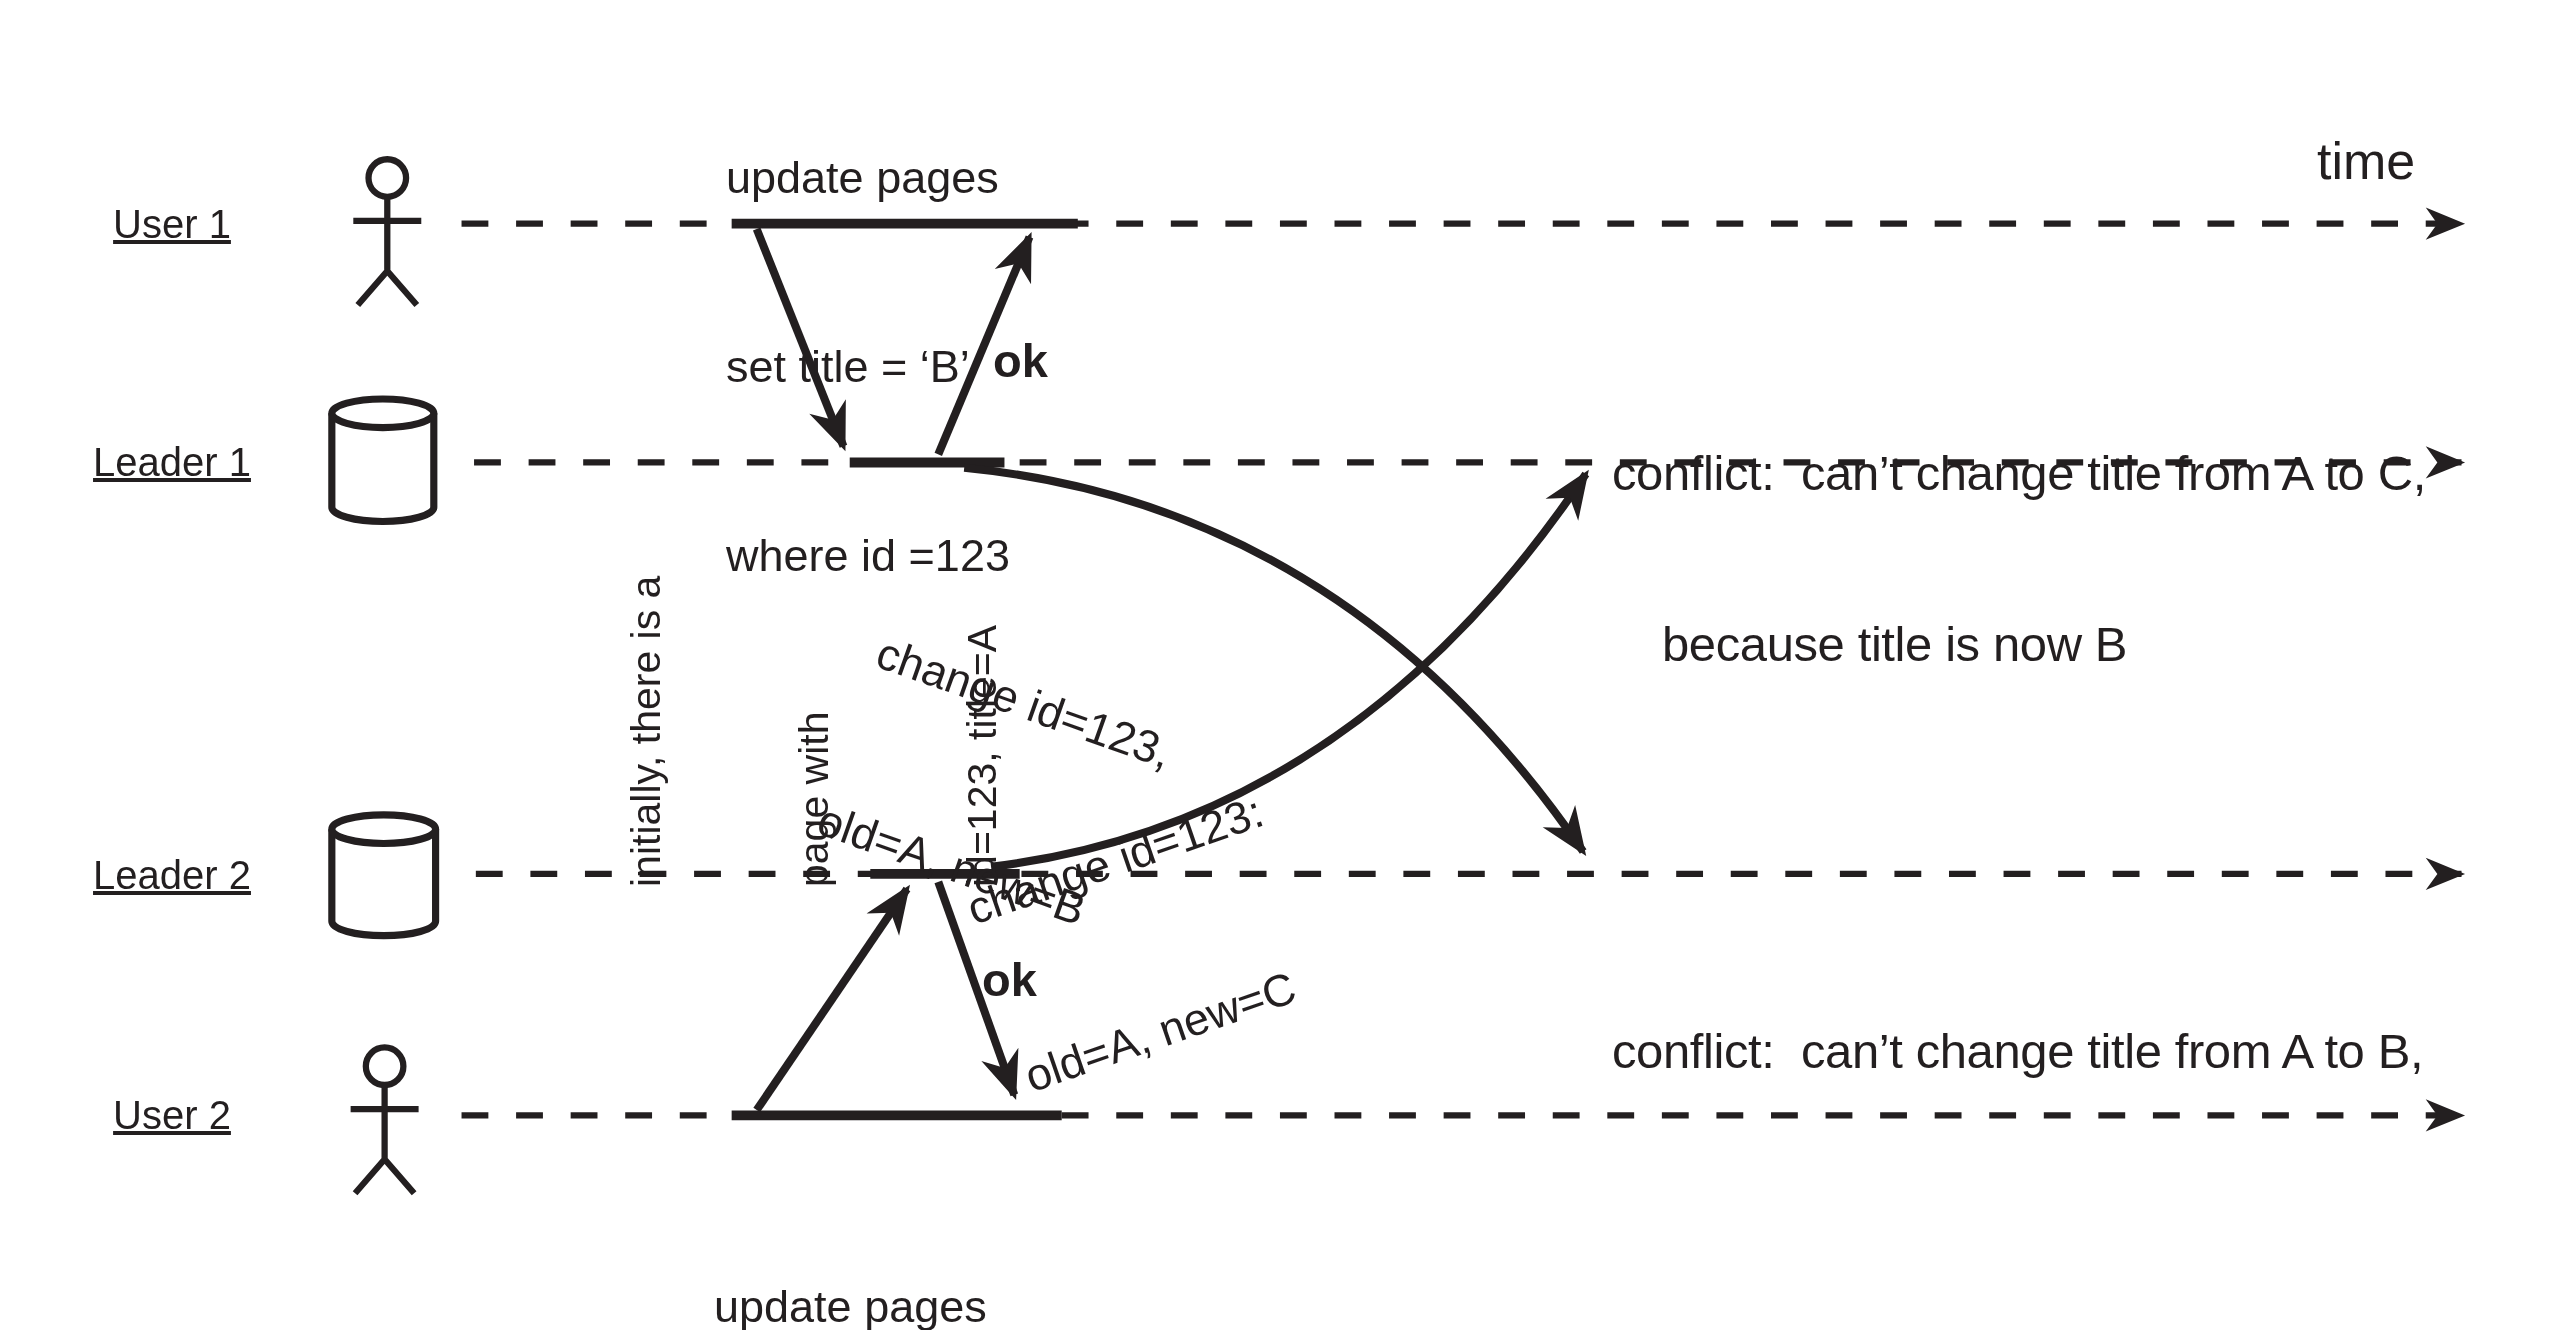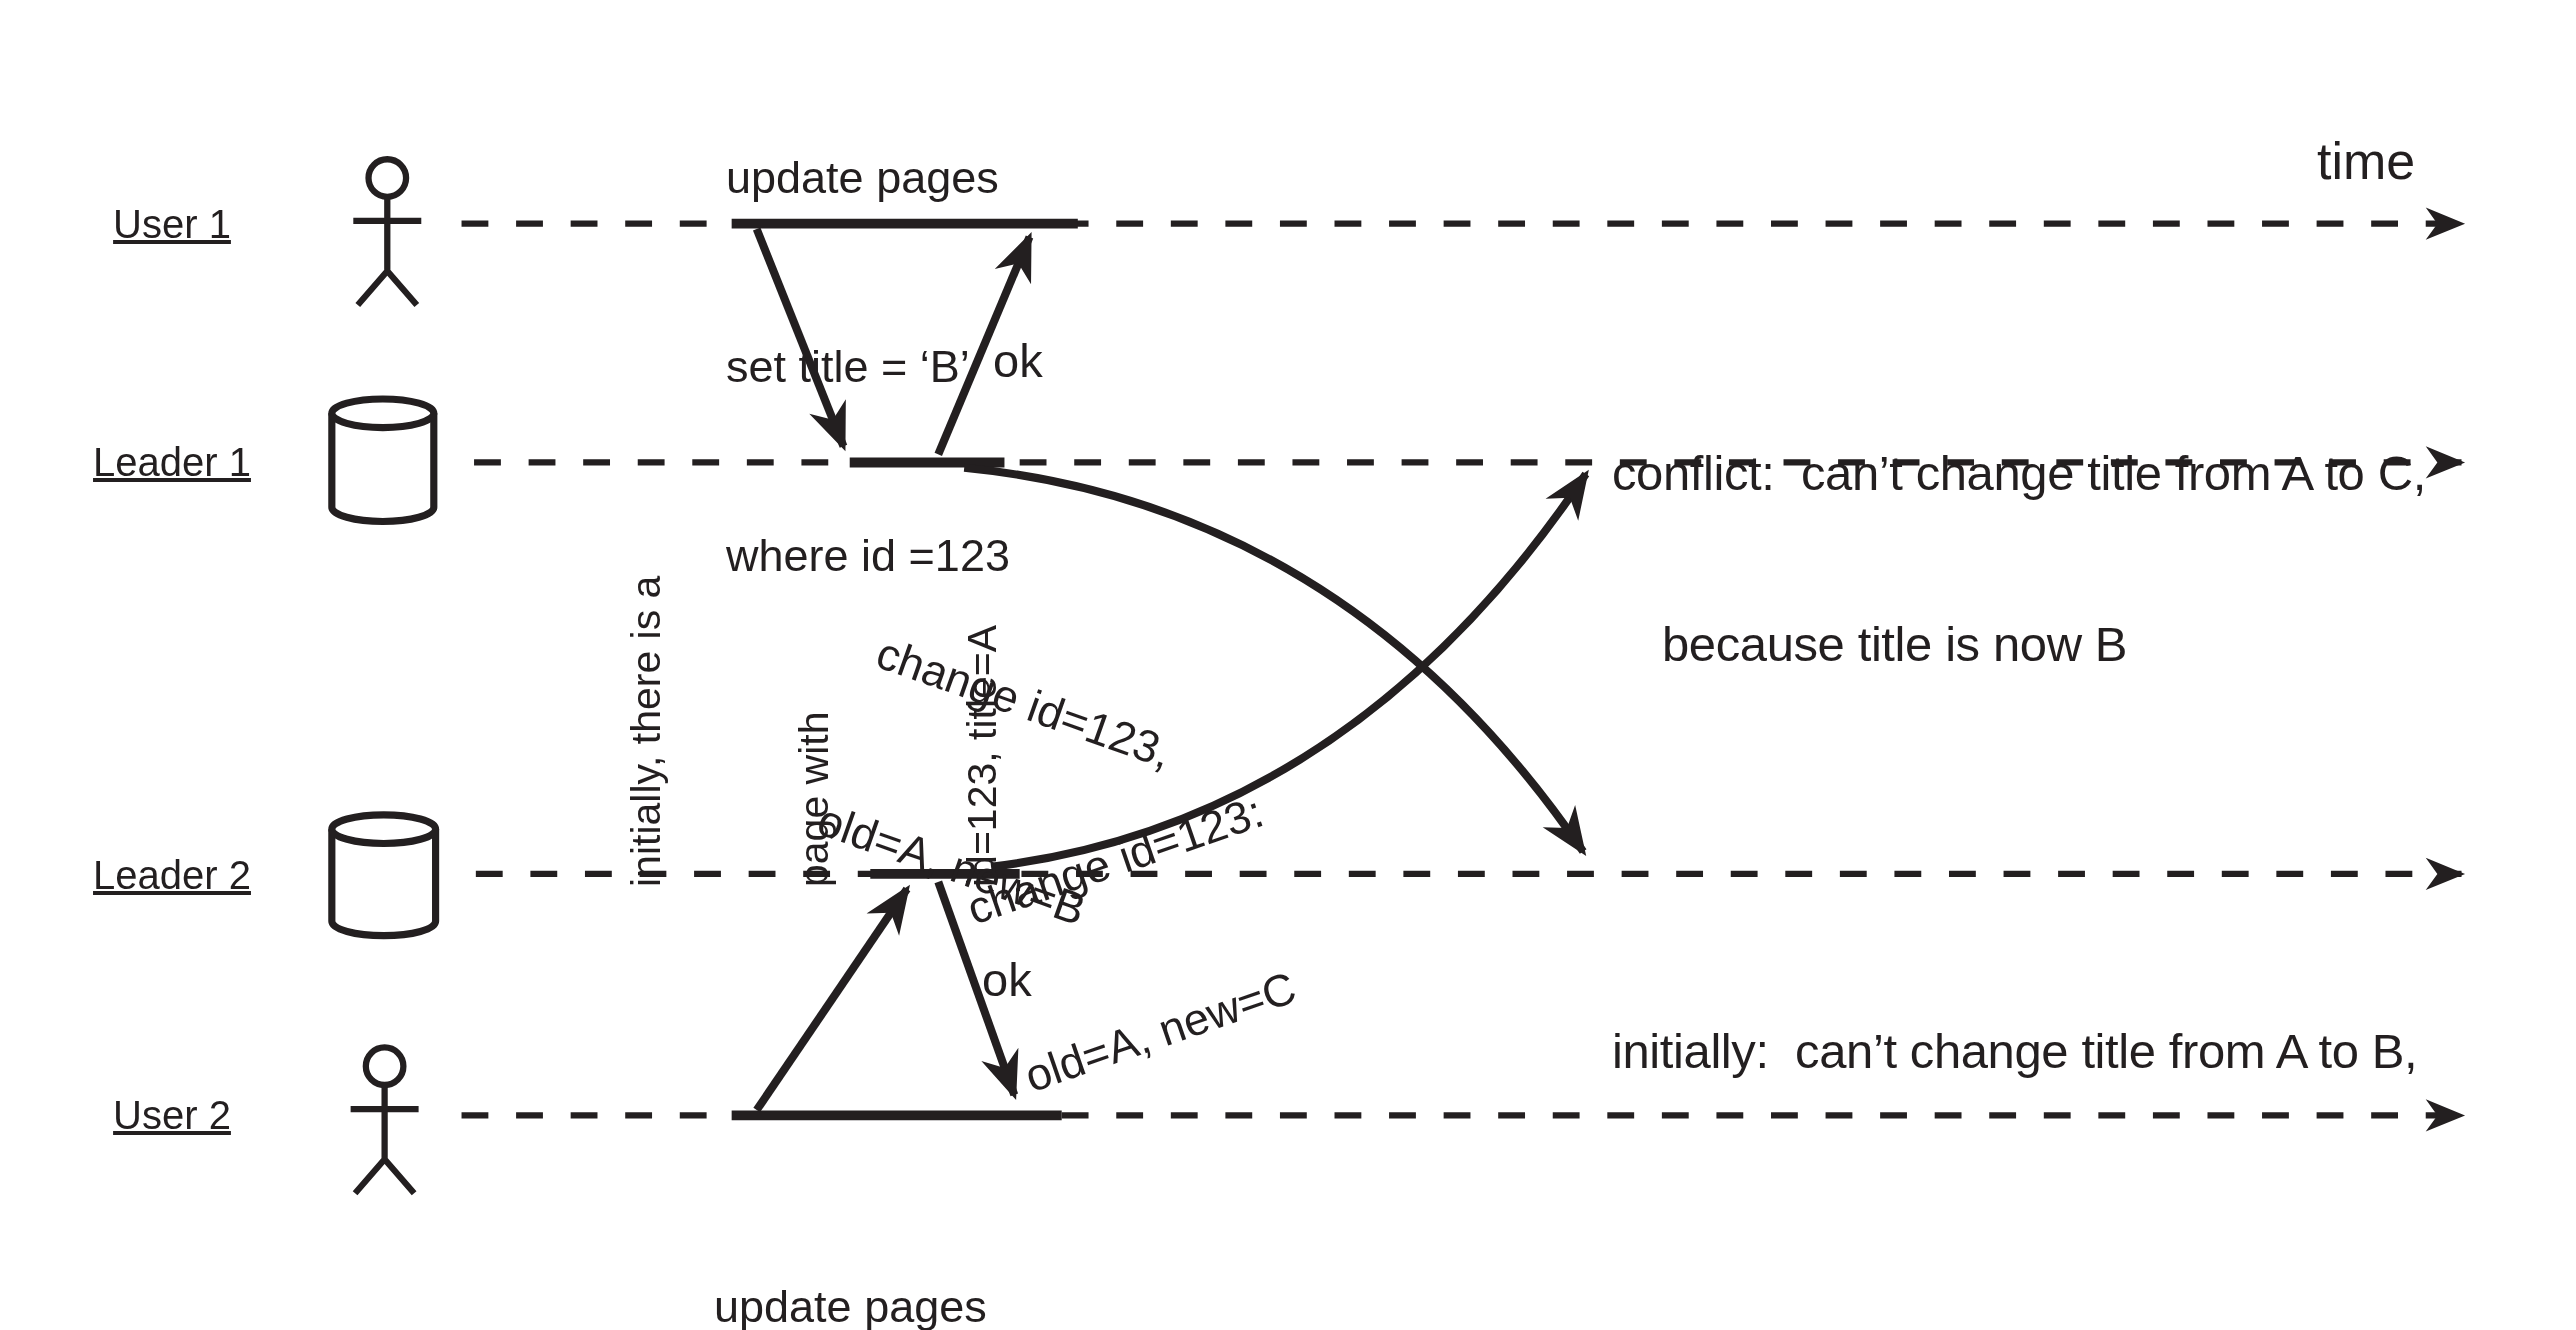--- a/index.html
+++ b/index.html
@@ -12,21 +12,21 @@
     overflow:hidden;
   }
   #strokes{position:absolute;left:0;top:0;}
   .txt{position:absolute;white-space:pre-wrap;}
   .row-label{
     left:49px;width:246px;text-align:center;
     font-size:40px;line-height:52px;text-decoration:underline;
   }
   .sql{font-size:45px;line-height:63px;}
   .time{left:2317px;width:190px;text-align:left;font-size:52px;}
-  .ok{font-size:47px;}
+  .ok{font-size:47px;font-weight:bold;}
   .conflict{font-size:49px;line-height:57px;letter-spacing:-0.4px;}
   .conflict .l2{margin-left:50px;display:block;}
   .conflict .l1{display:block;}
   .vnote{
     left:506px;top:887px;
     font-size:41px;line-height:56px;
     transform:rotate(-90deg);transform-origin:left top;
     width:420px;
   }
   .curvelabel{font-size:45px;line-height:59px;transform-origin:left top;}
@@ -128,17 +128,17 @@
   <div class="txt curvelabel rot-ccw">
     <span class="line">change id=123:</span>
     <span class="line">old=A, new=C</span>
   </div>
 
   <div class="txt conflict" style="left:1612px;top:331px">
     <span class="l1">conflict:  can’t change title from A to C,</span>
     <span class="l2">because title is now B</span>
   </div>
   <div class="txt conflict" style="left:1612px;top:909px">
-    <span class="l1">initially:  can’t change title from A to B,</span>
+    <span class="l1">conflict:  can’t change title from A to B,</span>
   </div>
 
 </div>
 
 
 </body></html>

